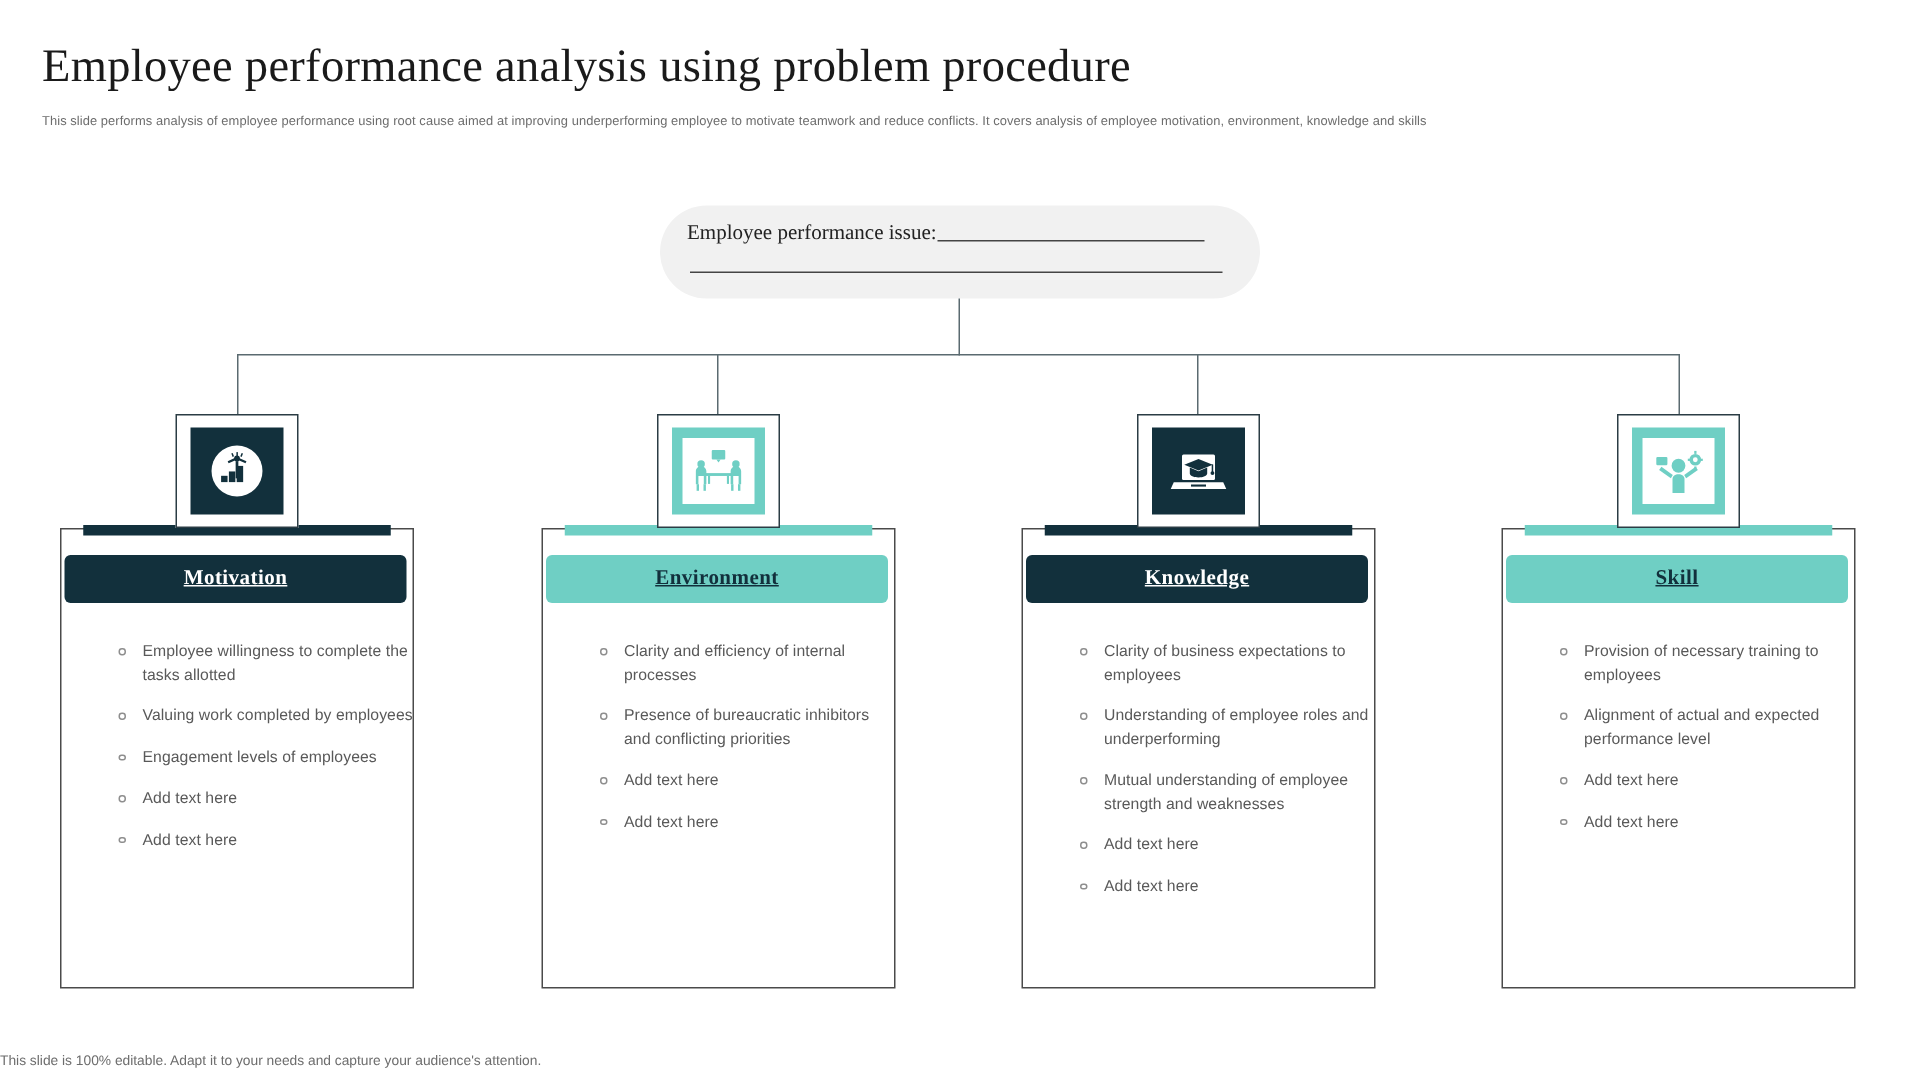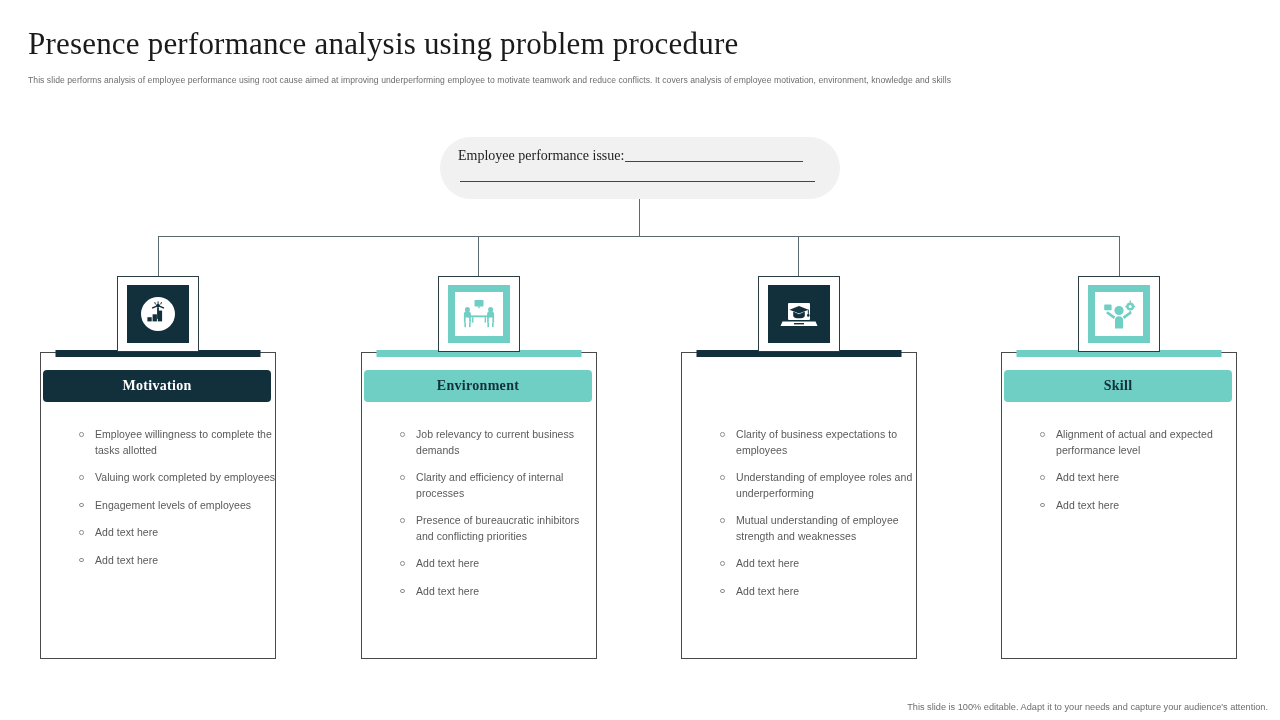--- a/index.html
+++ b/index.html
@@ -157,20 +157,21 @@
     height: 32px;
     border-radius: 4px;
     display: flex;
     align-items: center;
     justify-content: center;
     font-family: "Liberation Serif", serif;
     font-weight: bold;
     font-size: 14px;
     letter-spacing: 0.3px;
     box-sizing: border-box;
+    text-decoration: underline;
   }
   .card-header.dark { background: #12303c; color: #ffffff; }
   .card-header.teal { background: #6fcfc4; color: #12303c; }
 
   .bullet-list {
     position: absolute;
     left: 16px;
     top: 58px;
     width: 206px;
     margin: 16px;
@@ -195,31 +196,31 @@
     height: 4.6px;
     border: 1px solid #8e8e8e;
     border-radius: 50%;
     box-sizing: border-box;
   }
 
   
   .footer-note {
     position: absolute;
     left: 0;
-    right: 12px;
+    right: 0;
     top: 702px;
-    text-align: right;
+    text-align: left;
     font-size: 9.2px;
     color: #6d6d6d;
   }
 </style>
 </head>
 <body>
 
-<div class="slide-title">Presence performance analysis using problem  procedure</div>
+<div class="slide-title">Employee performance analysis using problem  procedure</div>
 <div class="slide-subtitle">This slide performs analysis of employee performance using root cause aimed at improving underperforming employee to motivate teamwork and reduce conflicts. It covers analysis of employee motivation, environment, knowledge and skills</div>
 
 <div class="root-box">
   <div class="root-line1">
     <span>Employee  performance  issue:</span><span class="root-blank1"></span>
   </div>
   <div class="root-blank2"></div>
 </div>
 
 <div class="conn conn-v-root"></div>
@@ -281,21 +282,20 @@
           <rect x="27.4" y="24.8" width="1.6" height="4.4"></rect>
           <rect x="32.0" y="24.8" width="1.6" height="4.4"></rect>
         </g>
       </svg>
     </div>
   </div>
   <div class="card">
     <div class="card-topbar teal"></div>
     <div class="card-header teal">Environment</div>
     <ul class="bullet-list">
-      <li class="bullet-item">Job relevancy to current business demands</li>
       <li class="bullet-item">Clarity and efficiency of internal processes</li>
       <li class="bullet-item">Presence of bureaucratic inhibitors and conflicting priorities</li>
       <li class="bullet-item">Add text here</li>
       <li class="bullet-item">Add text here</li>
     </ul>
   </div>
 </div>
 
 <div class="branch branch-3">
   <div class="icon-frame">
@@ -310,20 +310,21 @@
           <path d="M14.2 14.6v4.1c0 1.6 2.6 2.6 5.8 2.6s5.8-1 5.8-2.6v-4.1L20 17.2z"></path>
           <rect x="28.8" y="12.6" width="1" height="5.2"></rect>
           <circle cx="29.3" cy="18.4" r="1.3"></circle>
           <rect x="15" y="26" width="10" height="1.4"></rect>
         </g>
       </svg>
     </div>
   </div>
   <div class="card">
     <div class="card-topbar dark"></div>
+    <div class="card-header dark">Knowledge</div>
     <ul class="bullet-list">
       <li class="bullet-item">Clarity of business expectations to employees</li>
       <li class="bullet-item">Understanding of employee roles and underperforming</li>
       <li class="bullet-item">Mutual understanding of employee strength and weaknesses</li>
       <li class="bullet-item">Add text here</li>
       <li class="bullet-item">Add text here</li>
     </ul>
   </div>
 </div>
 
@@ -344,20 +345,21 @@
           <rect x="25.2" y="7.8" width="2" height="1.5"></rect>
           <rect x="33.2" y="7.8" width="2" height="1.5"></rect>
         </g>
       </svg>
     </div>
   </div>
   <div class="card">
     <div class="card-topbar teal"></div>
     <div class="card-header teal">Skill</div>
     <ul class="bullet-list">
+      <li class="bullet-item">Provision of necessary training to employees</li>
       <li class="bullet-item">Alignment of actual and expected performance  level</li>
       <li class="bullet-item">Add text here</li>
       <li class="bullet-item">Add text here</li>
     </ul>
   </div>
 </div>
 
 <div class="footer-note">This slide is 100% editable. Adapt it to your needs and capture your audience's attention.</div>
 
 </body></html>

